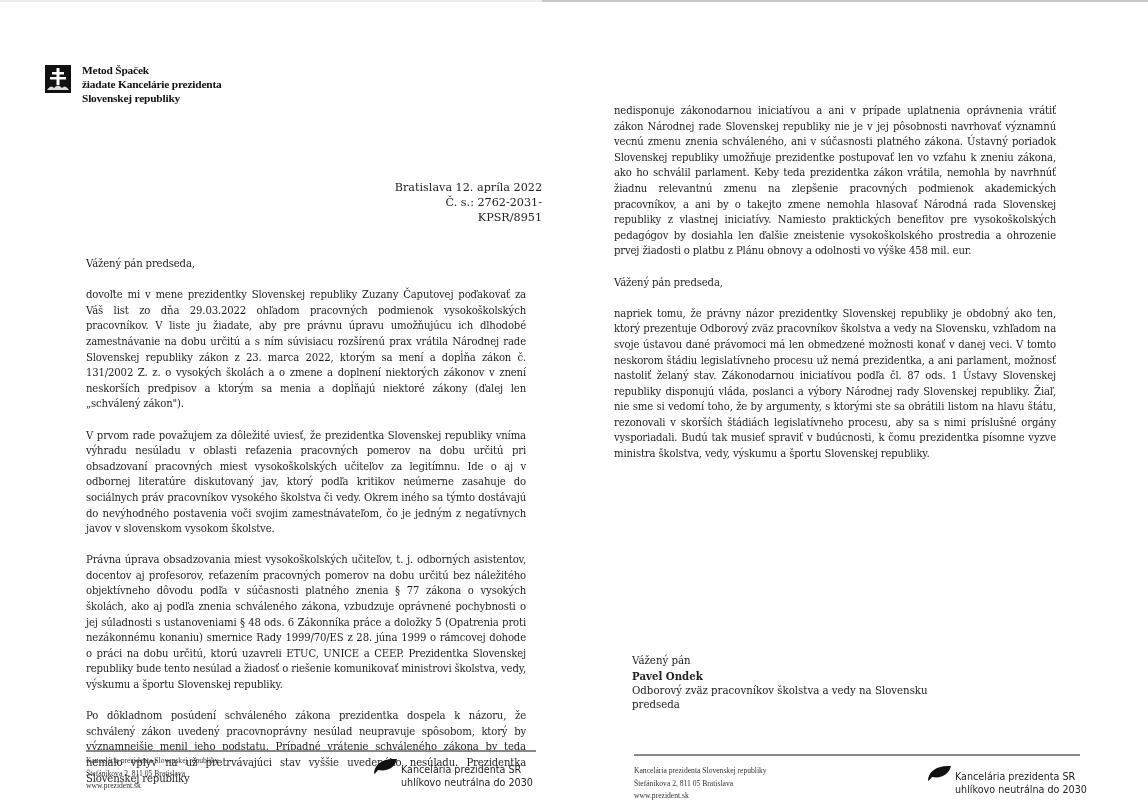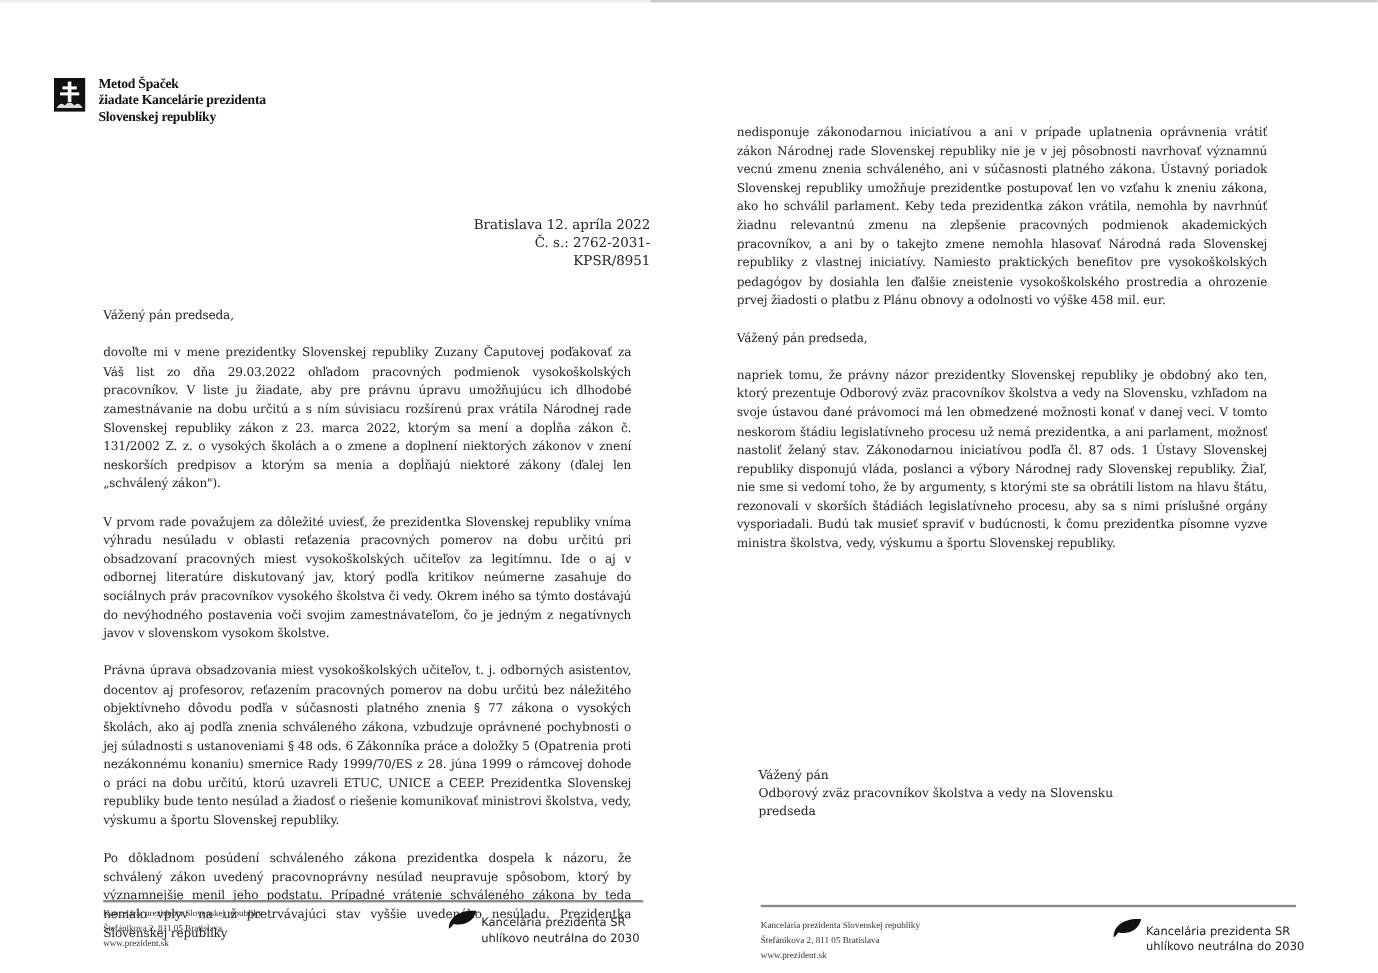--- a/index.html
+++ b/index.html
@@ -15,21 +15,21 @@
   .sender-lines { font-family: Liberation Serif, serif; font-size: 11.4px; line-height: 14px; color: #111; font-weight: bold; letter-spacing: -0.2px; }
 
   .dateblock { position: absolute; left: 394px; top: 180px; font-size: 11.2px; line-height: 15px; color: #222; text-align: right; }
 
   .body-text { position: absolute; font-size: 10.1px; line-height: 15.6px; text-align: justify; color: #1f1f1f; letter-spacing: -0.15px; }
   .body-text p { margin: 0; }
   #p1-text { left: 86px; top: 256px; width: 440px; }
   #p2-text { left: 614px; top: 103px; width: 442px; }
   .gap { height: 15.6px; }
 
-  .addressee { position: absolute; left: 632px; top: 640px; font-size: 10.2px; line-height: 14.8px; color: #222; }
+  .addressee { position: absolute; left: 632px; top: 654px; font-size: 10.2px; line-height: 14.8px; color: #222; }
   .addressee .name { font-weight: bold; }
 
   .footer-rule { position: absolute; height: 2px; background: #8a8a8a; }
   .footer-addr { position: absolute; font-family: Liberation Serif, serif; font-size: 7.6px; line-height: 12.5px; color: #333; }
   .footer-brand { position: absolute; display: flex; align-items: flex-start; }
   .leaf { width: 26px; height: 18px; margin-right: 3px; }
   .brand-text { font-family: "DejaVu Sans", sans-serif; font-size: 9.6px; line-height: 13px; color: #222; margin-top: 6px; }
 </style>
 </head>
 <body>
@@ -94,20 +94,21 @@
   <p>nedisponuje zákonodarnou iniciatívou a ani v prípade uplatnenia oprávnenia vrátiť zákon Národnej rade Slovenskej republiky nie je v jej pôsobnosti navrhovať významnú vecnú zmenu znenia schváleného, ani v súčasnosti platného zákona. Ústavný poriadok Slovenskej republiky umožňuje prezidentke postupovať len vo vzťahu k zneniu zákona, ako ho schválil parlament. Keby teda prezidentka zákon vrátila, nemohla by navrhnúť žiadnu relevantnú zmenu na zlepšenie pracovných podmienok akademických pracovníkov, a ani by o takejto zmene nemohla hlasovať Národná rada Slovenskej republiky z vlastnej iniciatívy. Namiesto praktických benefitov pre vysokoškolských pedagógov by dosiahla len ďalšie zneistenie vysokoškolského prostredia a ohrozenie prvej žiadosti o platbu z Plánu obnovy a odolnosti vo výške 458 mil. eur.</p>
   <div class="gap"></div>
   <p>Vážený pán predseda,</p>
   <div class="gap"></div>
   <p>napriek tomu, že právny názor prezidentky Slovenskej republiky je obdobný ako ten, ktorý prezentuje Odborový zväz pracovníkov školstva a vedy na Slovensku, vzhľadom na svoje ústavou dané právomoci má len obmedzené možnosti konať v danej veci. V tomto neskorom štádiu legislatívneho procesu už nemá prezidentka, a ani parlament, možnosť nastoliť želaný stav. Zákonodarnou iniciatívou podľa čl. 87 ods. 1 Ústavy Slovenskej republiky disponujú vláda, poslanci a výbory Národnej rady Slovenskej republiky. Žiaľ, nie sme si vedomí toho, že by argumenty, s ktorými ste sa obrátili listom na hlavu štátu, rezonovali v skorších štádiách legislatívneho procesu, aby sa s nimi príslušné orgány vysporiadali. Budú tak musieť spraviť v budúcnosti, k čomu prezidentka písomne vyzve ministra školstva, vedy, výskumu a športu Slovenskej republiky.</p>
   <div class="gap"></div>
 </div>
 
 <div class="addressee">
   <div>Vážený pán</div>
+  <div class="name">Pavel Ondek</div>
   <div>Odborový zväz pracovníkov školstva a vedy na Slovensku</div>
   <div>predseda</div>
 </div>
 
 <div class="footer-rule" style="left:634px; top:754px; width:446px;"></div>
 <div class="footer-addr" style="left:634px; top:765px;">
   <div>Kancelária prezidenta Slovenskej republiky</div>
   <div>Štefánikova 2, 811 05 Bratislava</div>
   <div>www.prezident.sk</div>
 </div>

